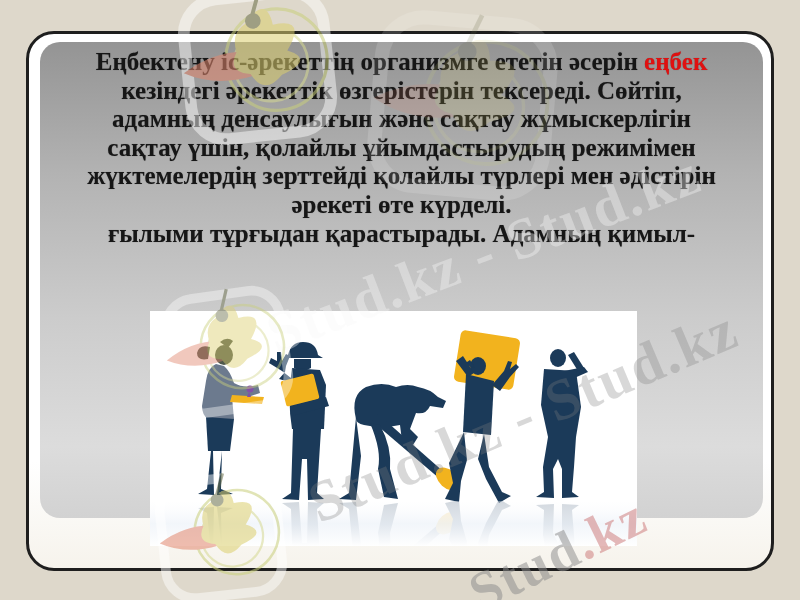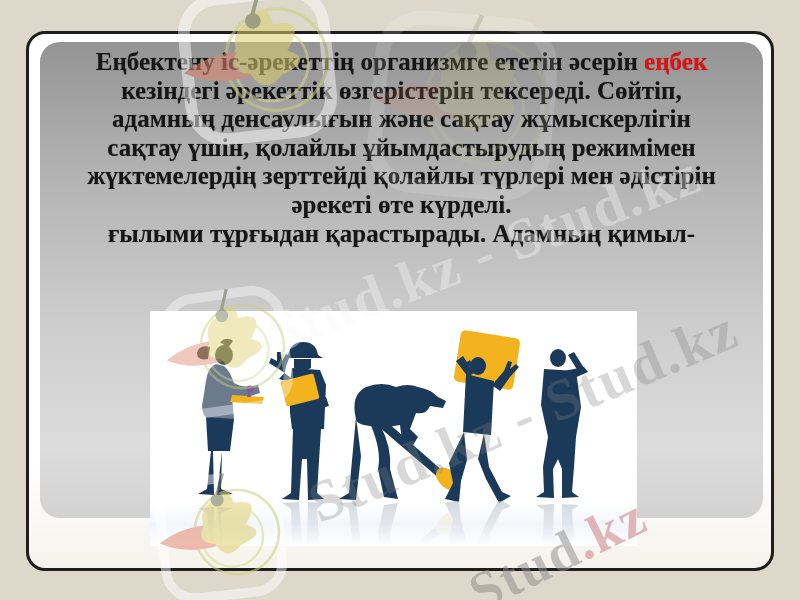--- a/index.html
+++ b/index.html
@@ -7,21 +7,21 @@
   body {
     position:relative;
     overflow:hidden;
     background:var(--page-bg,#ded8cb);
     font-family:"Liberation Serif", serif;
   }
   .slide {
     position:absolute; left:26px; top:31px; width:748px; height:540px;
     background:linear-gradient(180deg, var(--slide-bg,#ffffff) 0%, #ffffff 80%, #f6f3ec 100%);
     border:3px solid var(--border,#1e1e1e);
-    border-radius:19px;
+    border-radius:28px;
     z-index:1;
   }
   .textbox {
     position:absolute; left:11px; top:8px; width:723px; height:476px;
     border-radius:20px;
     background:linear-gradient(180deg,#949494 0%, #b3b3b3 28%, #cccccc 58%, #dcdcdc 85%, #d2d2d2 100%);
   }
   .lines {
     padding-top:6px;
     text-align:center;

